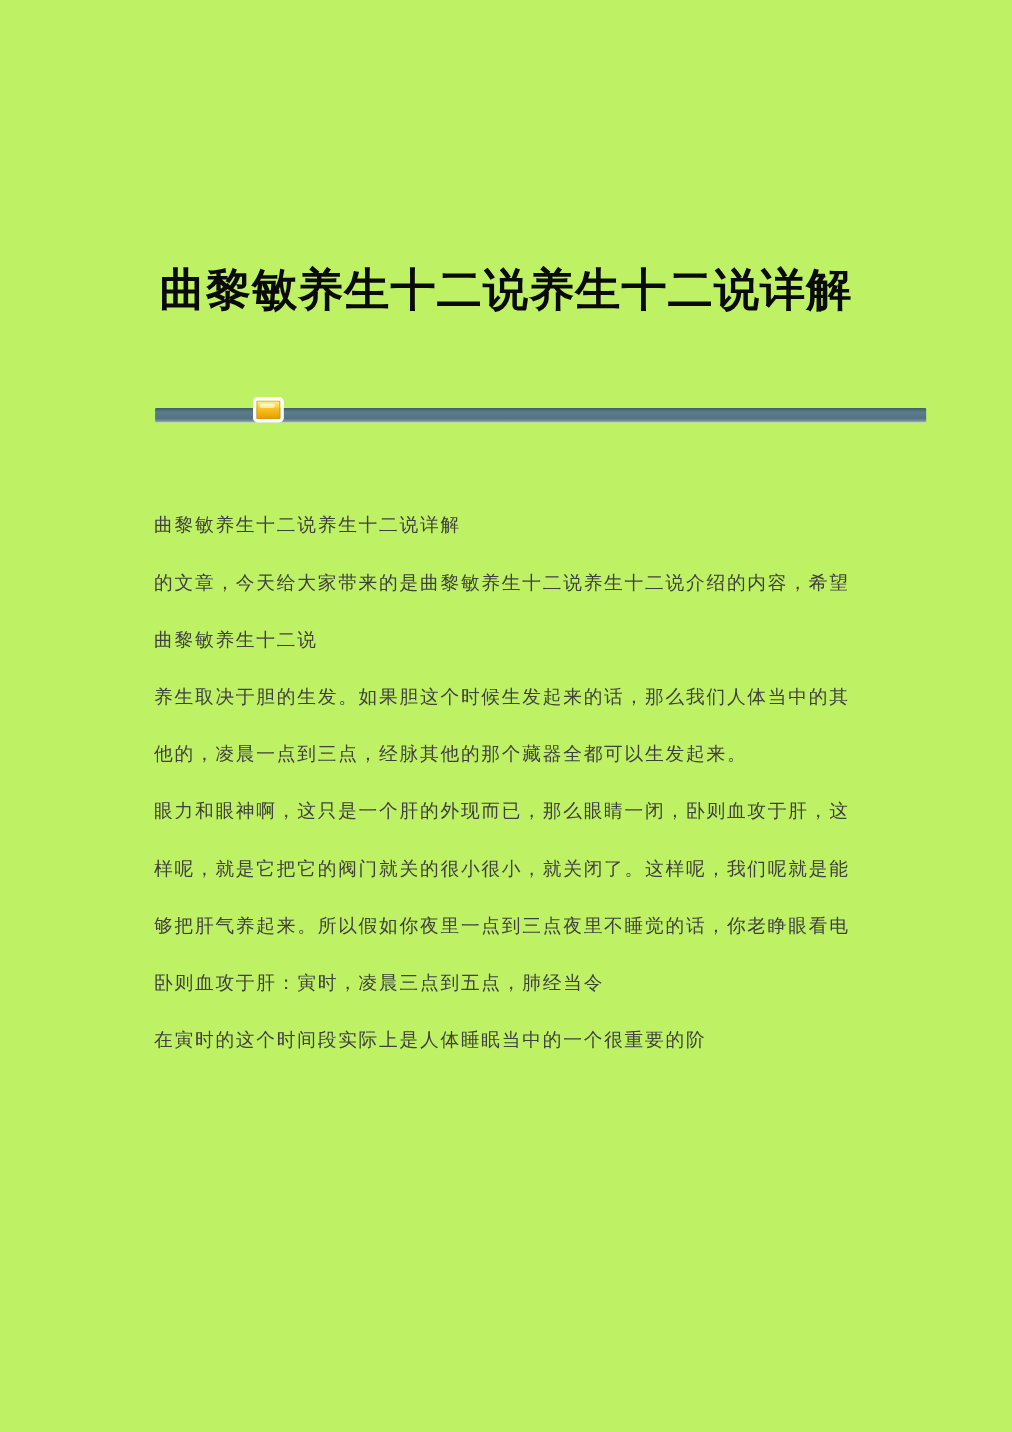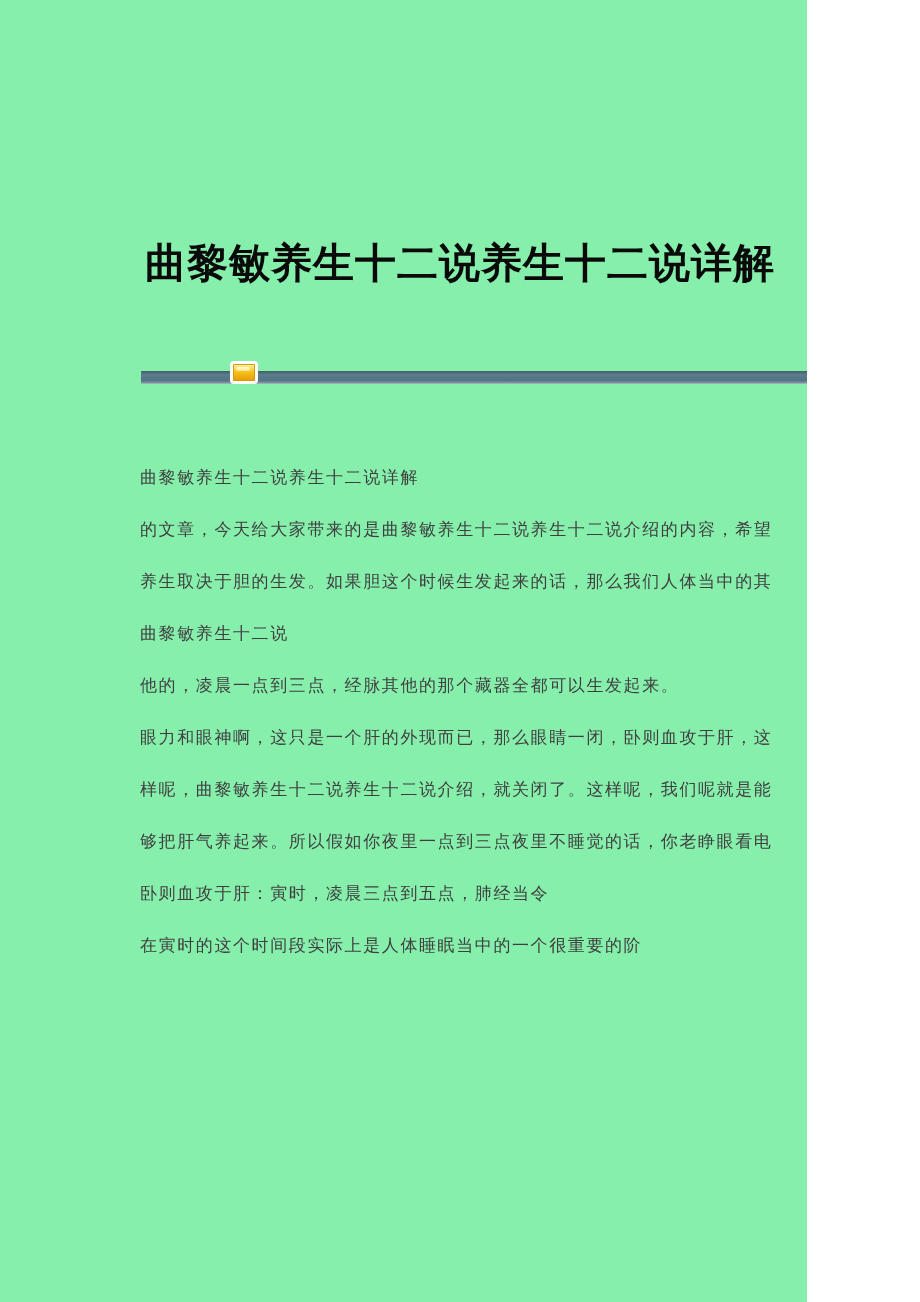--- a/index.html
+++ b/index.html
@@ -2,23 +2,23 @@
 <html lang="zh"><head>
 <meta charset="utf-8">
 <style>
   html, body {
     margin: 0;
     padding: 0;
     background: #ffffff;
   }
   .page {
     position: relative;
-    width: 807px;
+    width: 920px;
     height: 1302px;
-    background: #86efac;
+    background: #bef264;
     overflow: hidden;
     font-family: Liberation Serif, serif;
   }
   .doc-title {
     position: absolute;
     top: 210px;
     left: 0;
     width: 920px;
     text-align: center;
     font-size: 41px;
@@ -86,30 +86,30 @@
   <div class="divider-icon"></div>
 
   <div class="body-text">
 
       <div class="body-line">曲黎敏养生十二说养生十二说详解</div>
 
 
       <div class="body-line">的文章，今天给大家带来的是曲黎敏养生十二说养生十二说介绍的内容，希望</div>
 
 
+      <div class="body-line">曲黎敏养生十二说</div>
+
       <div class="body-line">养生取决于胆的生发。如果胆这个时候生发起来的话，那么我们人体当中的其</div>
-
-      <div class="body-line">曲黎敏养生十二说</div>
 
       <div class="body-line">他的，凌晨一点到三点，经脉其他的那个藏器全都可以生发起来。</div>
 
 
       <div class="body-line">眼力和眼神啊，这只是一个肝的外现而已，那么眼睛一闭，卧则血攻于肝，这</div>
 
-      <div class="body-line">样呢，曲黎敏养生十二说养生十二说介绍，就关闭了。这样呢，我们呢就是能</div>
+      <div class="body-line">样呢，就是它把它的阀门就关的很小很小，就关闭了。这样呢，我们呢就是能</div>
 
       <div class="body-line">够把肝气养起来。所以假如你夜里一点到三点夜里不睡觉的话，你老睁眼看电</div>
 
 
       <div class="body-line">卧则血攻于肝：寅时，凌晨三点到五点，肺经当令</div>
 
       <div class="body-line">在寅时的这个时间段实际上是人体睡眠当中的一个很重要的阶</div>
     </div>
 
 </div>

